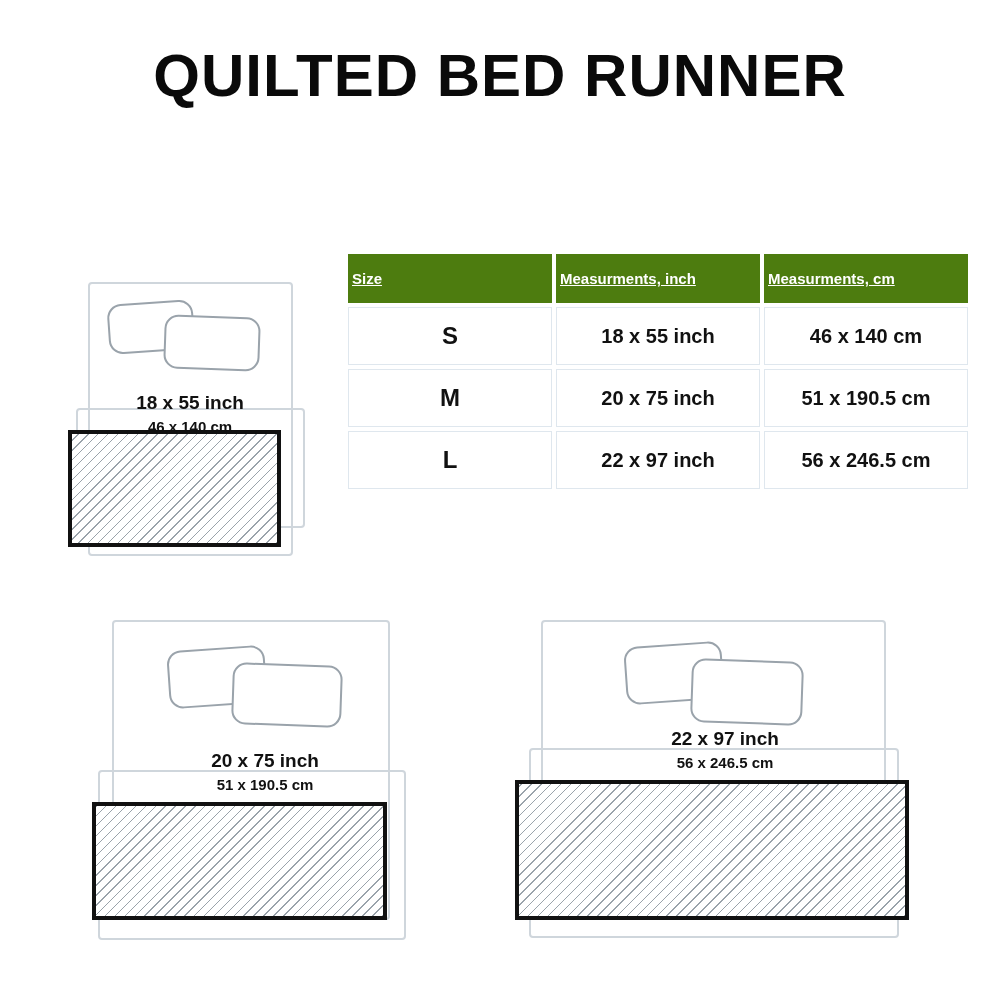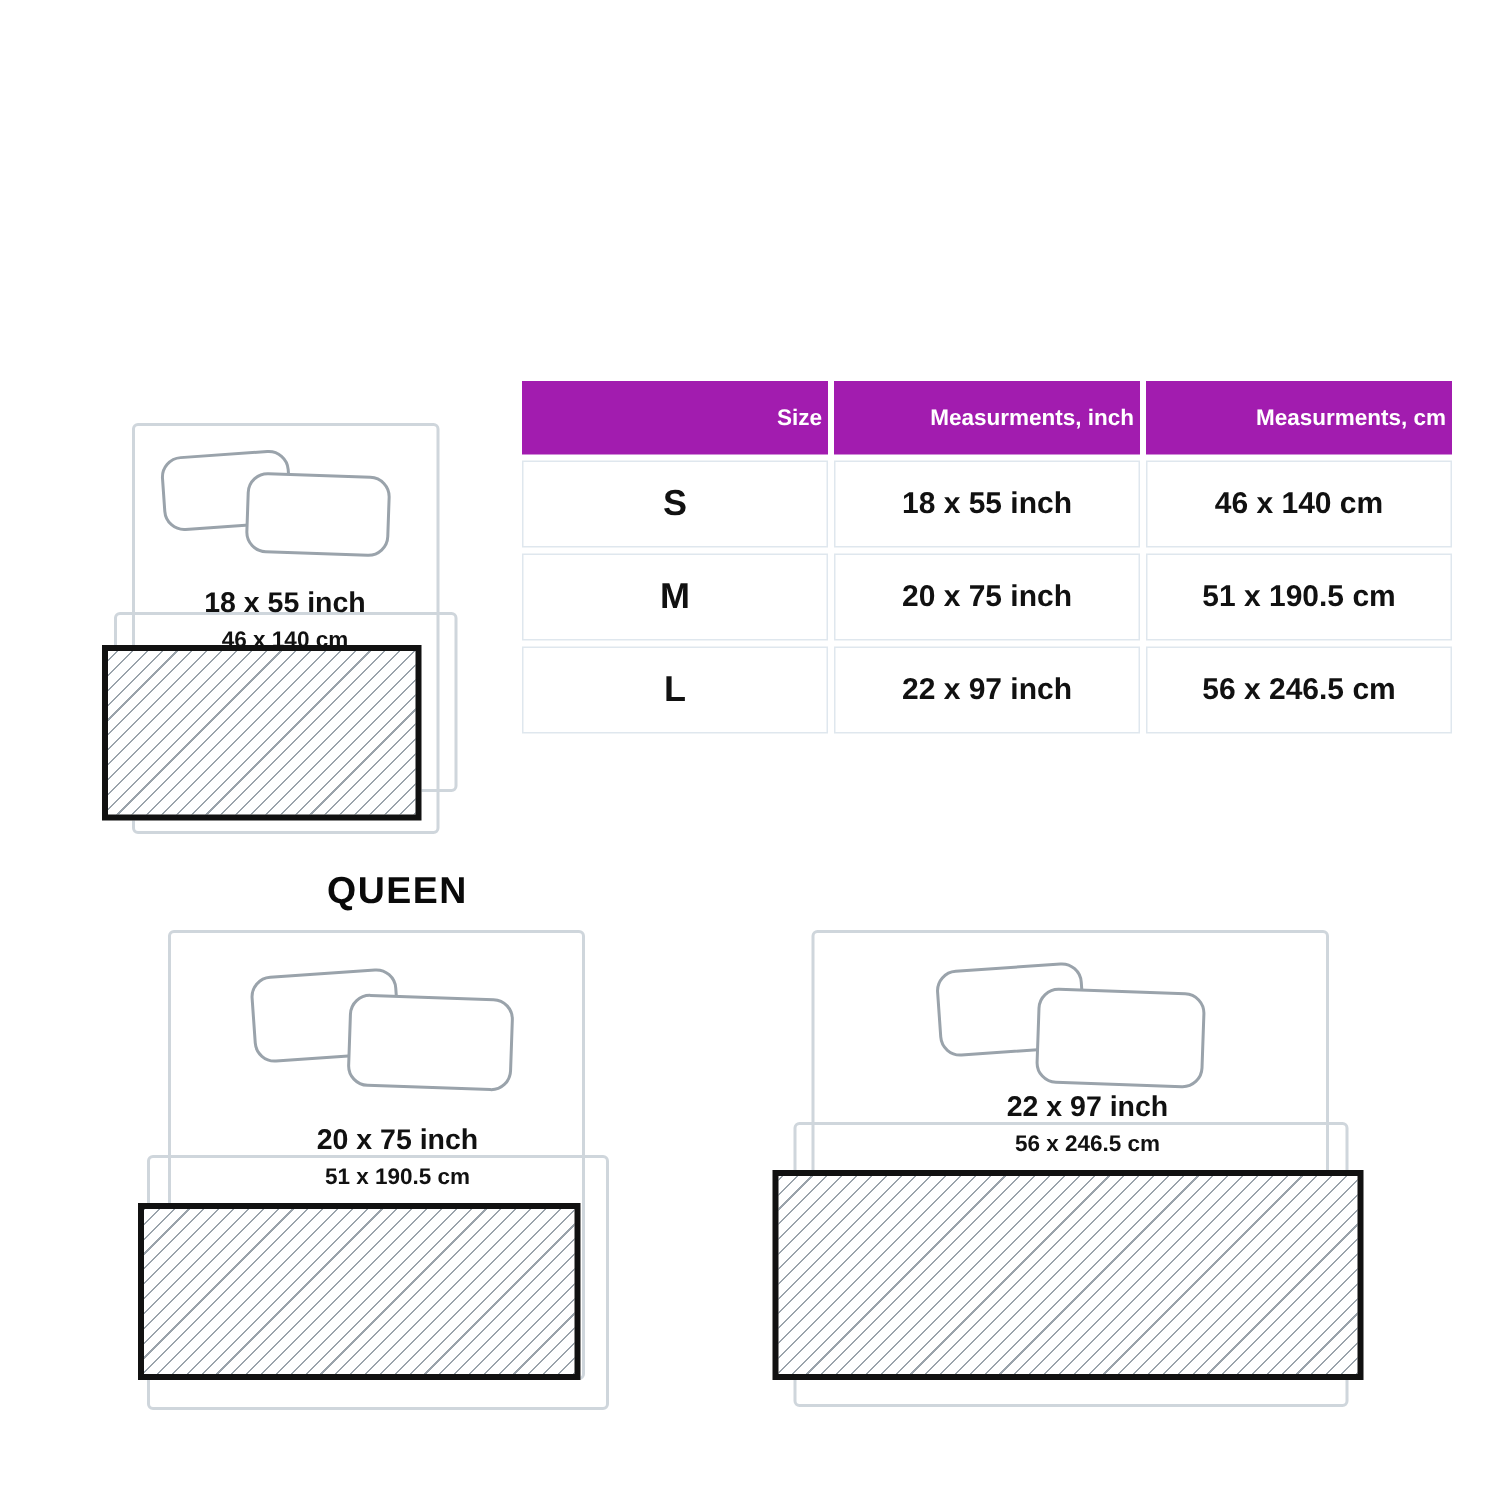--- a/index.html
+++ b/index.html
@@ -36,26 +36,27 @@
   .size-table {
     position: absolute;
     left: 344px;
     top: 250px;
     width: 624px;
     border-collapse: separate;
     border-spacing: 4px;
     table-layout: fixed;
   }
   .size-table th {
-    background: #a21caf;
+    background: #4d7c0f;
     color: #ffffff;
     font-size: 15px;
     font-weight: bold;
     padding: 16px 4px;
-    text-align: right;
+    text-align: left;
+    text-decoration: underline;
   }
   .size-table td {
     background: #ffffff;
     border: 1px solid #dfe7ee;
     font-size: 20px;
     font-weight: bold;
     padding: 14px 4px;
     text-align: center;
     color: #111111;
   }
@@ -124,20 +125,21 @@
     font-weight: bold;
     pointer-events: none;
   }
   .dim-inch { font-size: 19px; }
   .dim-cm   { font-size: 15px; }
 </style>
 </head>
 <body>
 
 <div class="title-block">
+  <div class="title-line">QUILTED BED RUNNER</div>
 </div>
 
 <table class="size-table">
   <colgroup>
     <col class="col-size">
       <col class="col-inch">
       <col class="col-cm">
   </colgroup>
   <thead>
     <tr>
@@ -174,21 +176,20 @@
   <div class="pillow back" style="left:48px; top:56px; width:86px; height:50px;"></div>
   <div class="pillow front" style="left:104px; top:70px; width:96px; height:54px;"></div>
 
   <div class="runner" style="left:8px; top:184px; width:213px; height:117px;"></div>
 
   <div class="dim-text dim-inch" style="top:146px;">18 x 55 inch</div>
   <div class="dim-text dim-cm" style="top:172px;">46 x 140 cm</div>
 </div>
 
 <div class="bed-group" style="left:70px; top:580px; width:390px; height:390px;">
-  <div class="bed-label" style="top:0px;">QUEEN</div>
 
   <div class="bed-frame" style="left:42px; top:40px; width:278px; height:300px;"></div>
   <div class="bed-frame-inner" style="left:28px; top:190px; width:308px; height:170px;"></div>
 
   <div class="pillow back" style="left:98px; top:68px; width:98px; height:58px;"></div>
   <div class="pillow front" style="left:162px; top:84px; width:110px; height:62px;"></div>
 
   <div class="runner" style="left:22px; top:222px; width:295px; height:118px;"></div>
 
   <div class="dim-text dim-inch" style="top:170px;">20 x 75 inch</div>

